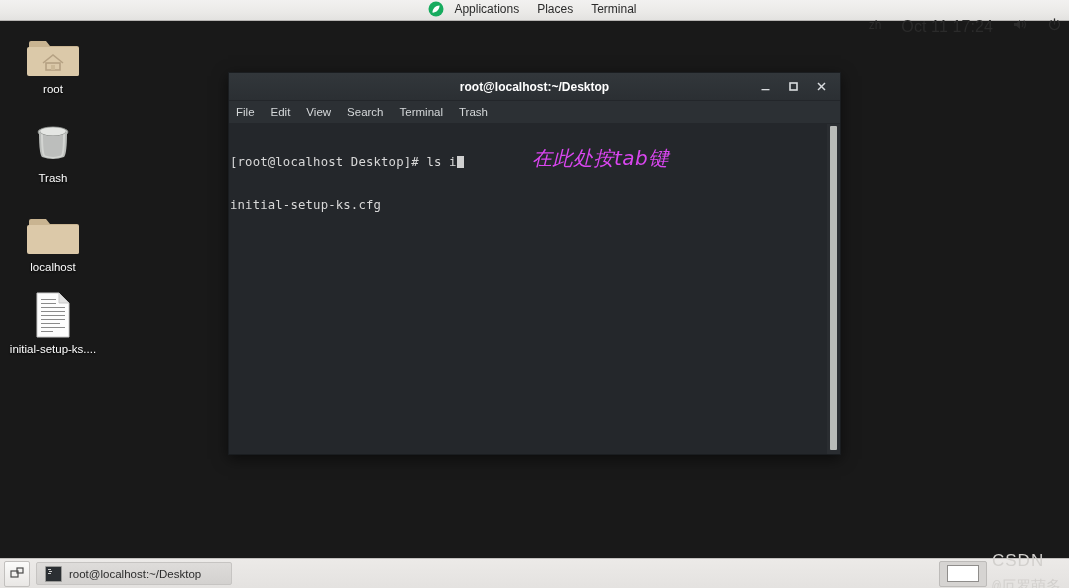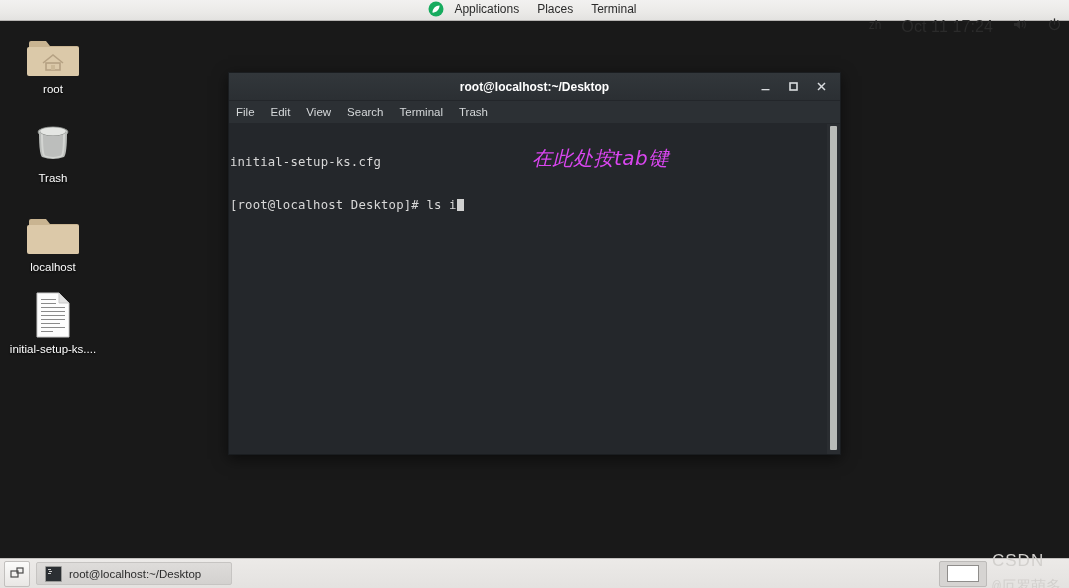--- a/index.html
+++ b/index.html
@@ -420,22 +420,22 @@
       <div class="menu-item"><span>File</span></div>
       <div class="menu-item"><span>Edit</span></div>
       <div class="menu-item"><span>View</span></div>
       <div class="menu-item"><span>Search</span></div>
       <div class="menu-item"><span>Terminal</span></div>
       <div class="menu-item"><span>Trash</span></div>
     </div>
 
     <div id="term-body">
       <div id="term-text">
+        <div><span>[root@localhost Desktop]# ls i</span><span class="cursor-block"></span></div>
         <div>initial-setup-ks.cfg</div>
-        <div><span>[root@localhost Desktop]# ls i</span><span class="cursor-block"></span></div>
       </div>
       <div id="annotation">在此处按tab键</div>
       <div id="term-scrollbar">
         <div class="thumb"></div>
       </div>
     </div>
   </div>
 
   <div id="taskbar">
     <div id="show-desktop-btn">

